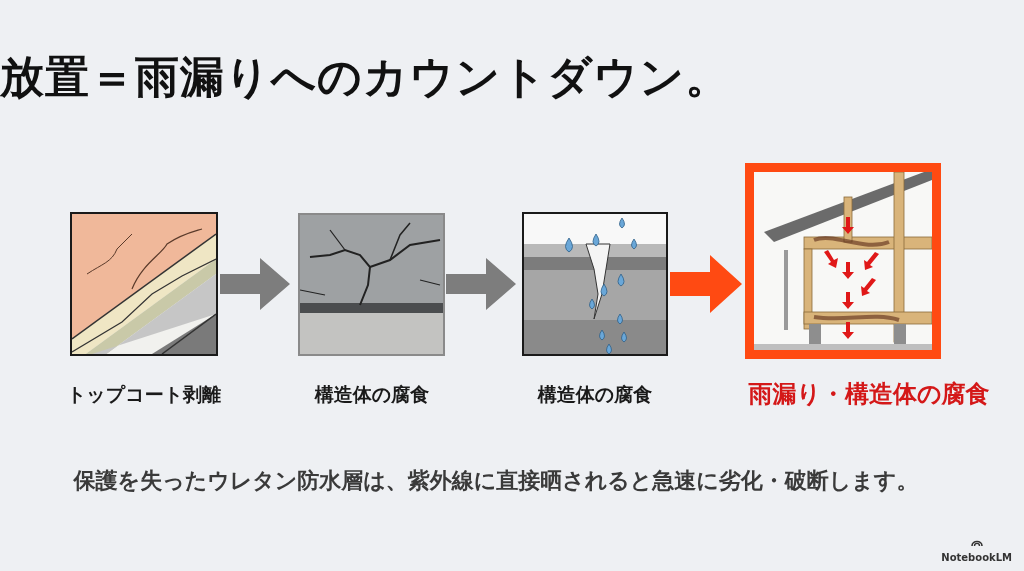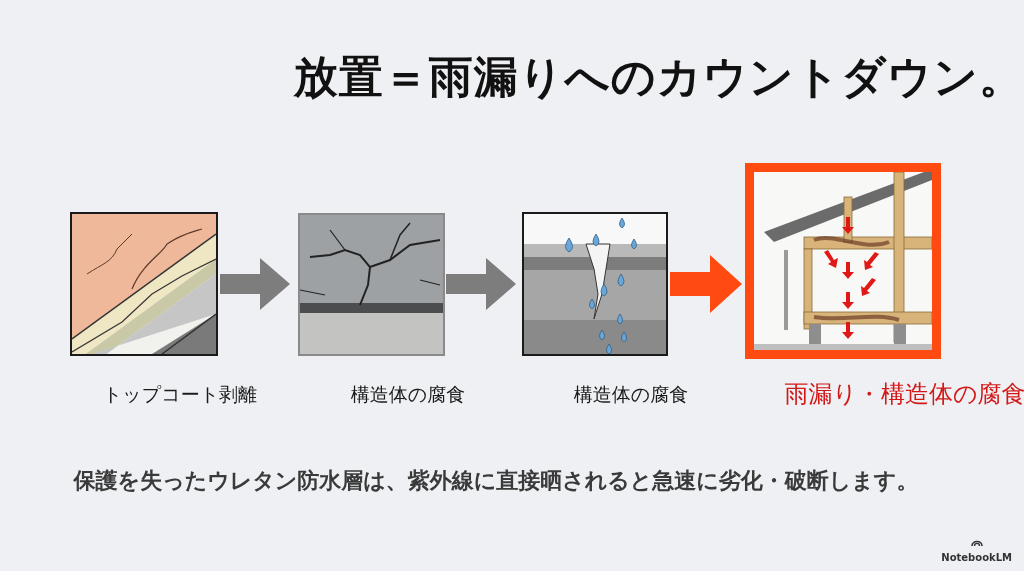--- a/index.html
+++ b/index.html
@@ -4,33 +4,33 @@
 <style>
   html, body { margin:0; padding:0; }
   body {
     width:1024px; height:571px; overflow:hidden;
     background:#eef0f3;
     font-family:"DejaVu Sans", "Liberation Sans", sans-serif;
     position:relative;
   }
   .title {
     position:absolute; left:0; top:48px; width:1024px;
-    text-align:right; font-size:44px; font-weight:bold; color:#111;
+    text-align:left; font-size:44px; font-weight:bold; color:#111;
     letter-spacing:1px;
   }
   .panel { position:absolute; box-sizing:border-box; }
   .panel svg { display:block; }
   .p1 { left:70px; top:212px; width:148px; width:148px; height:144px; border:2px solid #1a1a1a; background:#f1f1ee; overflow:hidden; }
   .p2 { left:298px; top:213px; width:147px; height:143px; border:2px solid #8a8a8a; overflow:hidden; }
   .p3 { left:522px; top:212px; width:146px; height:144px; border:2px solid #1a1a1a; background:#f6f6f6; overflow:hidden; }
   .p4 { left:745px; top:163px; width:196px; width:196px; height:196px; border:9px solid #ff4a12; background:#f8f8f6; overflow:hidden; }
   .arrow { position:absolute; }
   .label {
-    position:absolute; top:382px; font-size:19px; font-weight:normal; color:#1a1a1a;
-    text-align:center; white-space:nowrap;margin-left:36px;
+    position:absolute; top:382px; font-size:19px; font-weight:bold; color:#1a1a1a;
+    text-align:center; white-space:nowrap;
   }
   .label.red { color:#d41818; font-size:24px; top:378px; }
   .desc {
     position:absolute; left:0; top:466px; width:992px; text-align:center;
     font-size:22px; font-weight:bold; color:#3a3a3a;
   }
   .brand {
     position:absolute; right:12px; bottom:8px; font-size:10px; font-weight:bold; color:#333;
     display:flex; align-items:center; gap:4px;flex-direction:column;
   }

